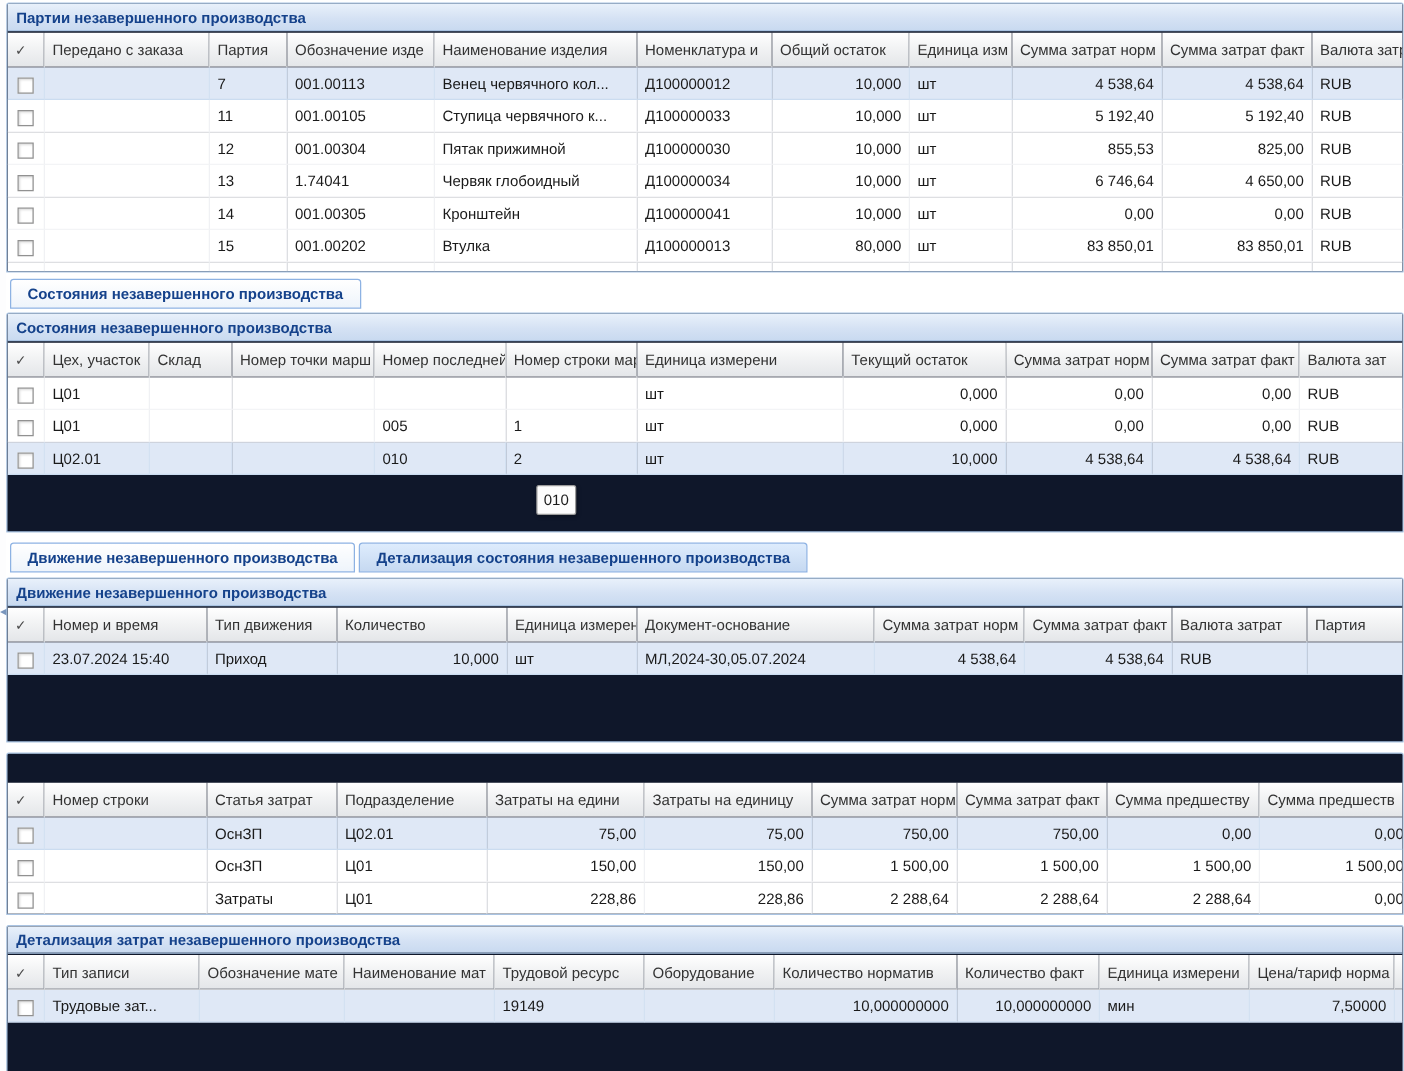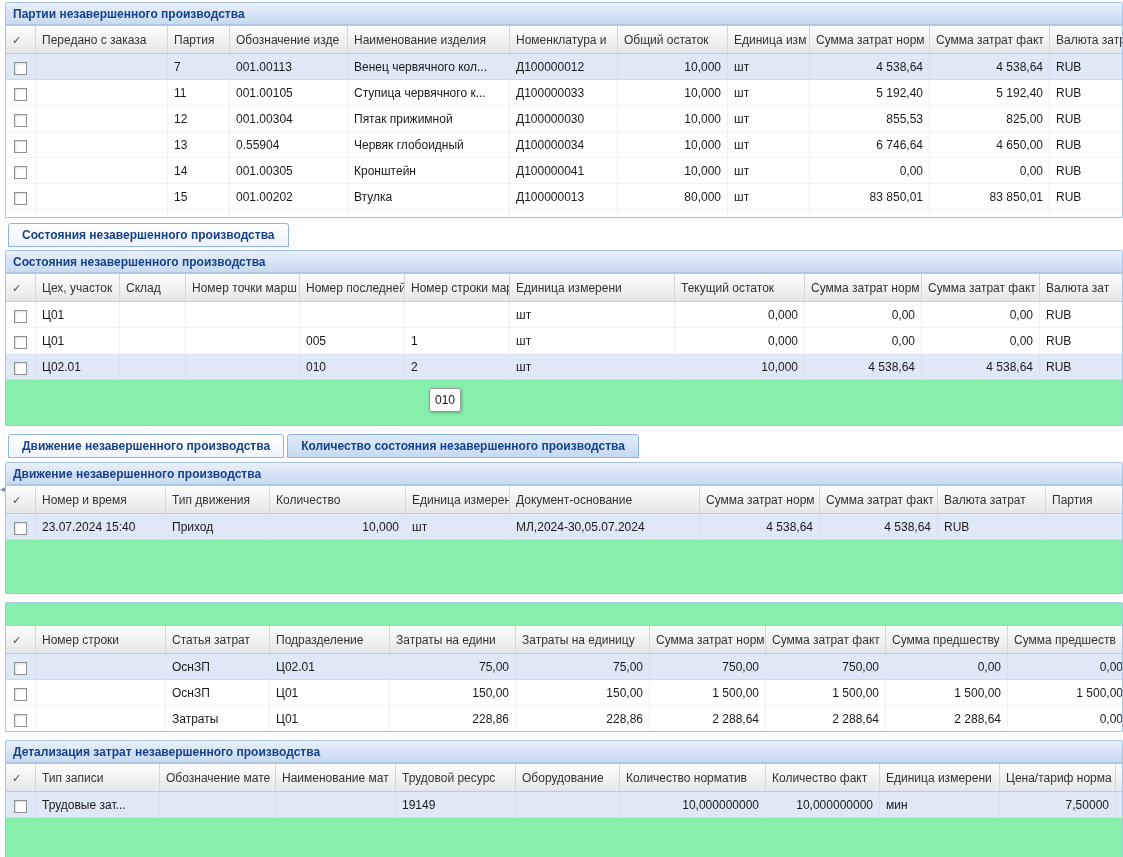--- a/index.html
+++ b/index.html
@@ -18,21 +18,21 @@
   .left-splitter { position:absolute; left:0; top:0; bottom:0; width:5px; background:#fdfdfe; }
   .collapse-arrow {
     position:absolute; top:483px; left:0;
     font-size:9px; line-height:12px; color:#7a96bd; cursor:pointer;
   }
 
   
   .panel {
     position:absolute; left:5px; width:1118px;
     border:1px solid var(--panel_border,#a9c3e2);
-    background:#86efac; overflow:hidden; border-radius:2px 2px 0 0;
+    background:#0f172a; overflow:hidden; border-radius:2px 2px 0 0;
   }
   .panel-header {
     height:22px; line-height:22px; padding:0 7px;
     font-weight:bold; color:var(--accent_text,#15428b);
     background:linear-gradient(180deg,#e9f1fb 0%,#d5e2f4 55%,#c9daf0 100%);
     border-bottom:1px solid var(--panel_border,#a9c3e2);
     white-space:nowrap; overflow:hidden;
   }
   .grid-host { position:absolute; top:23px; left:0; right:0; bottom:0; overflow:hidden; }
 
@@ -160,21 +160,21 @@
               <td class="num">10,000</td>
               <td>шт</td>
               <td class="num">855,53</td>
               <td class="num">825,00</td>
               <td>RUB</td>
             </tr>
             <tr>
               <td class="check-cell"><span class="row-check"></span></td>
               <td></td>
               <td>13</td>
-              <td>0.55904</td>
+              <td>1.74041</td>
               <td>Червяк глобоидный</td>
               <td>Д100000034</td>
               <td class="num">10,000</td>
               <td>шт</td>
               <td class="num">6 746,64</td>
               <td class="num">4 650,00</td>
               <td>RUB</td>
             </tr>
             <tr>
               <td class="check-cell"><span class="row-check"></span></td>
@@ -298,21 +298,21 @@
             </tr>
           </tbody>
         </table>
       </div>
   </section>
 
   <div class="tooltip" style="left:429px;top:388px">010</div>
 
   <div class="tabbar" style="top:434px">
     <div class="tab active">Движение незавершенного производства</div>
-    <div class="tab">Количество состояния незавершенного производства</div>
+    <div class="tab">Детализация состояния незавершенного производства</div>
   </div>
 
   <section class="panel" style="top:462px;height:132px">
     <header class="panel-header">Движение незавершенного производства</header>
     <div class="grid-host">
         <table class="grid" style="width: 1124px;">
           <colgroup>
             <col style="width: 30px;">
             <col style="width: 130px;">
             <col style="width: 104px;">

